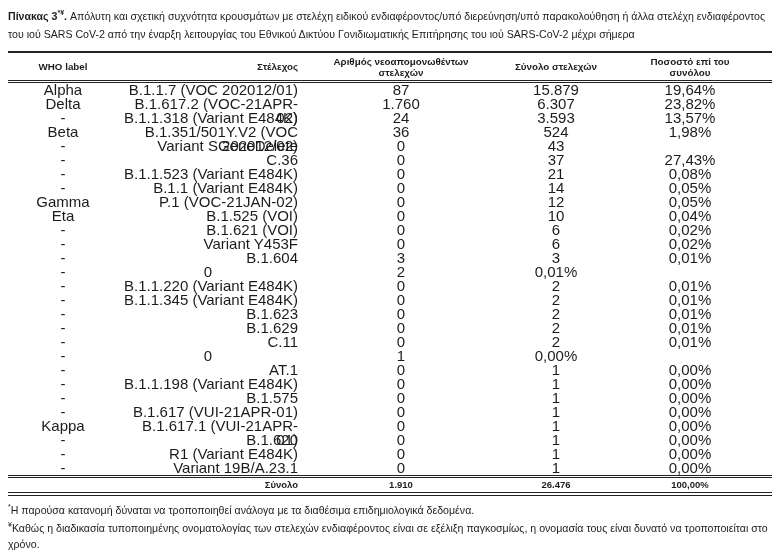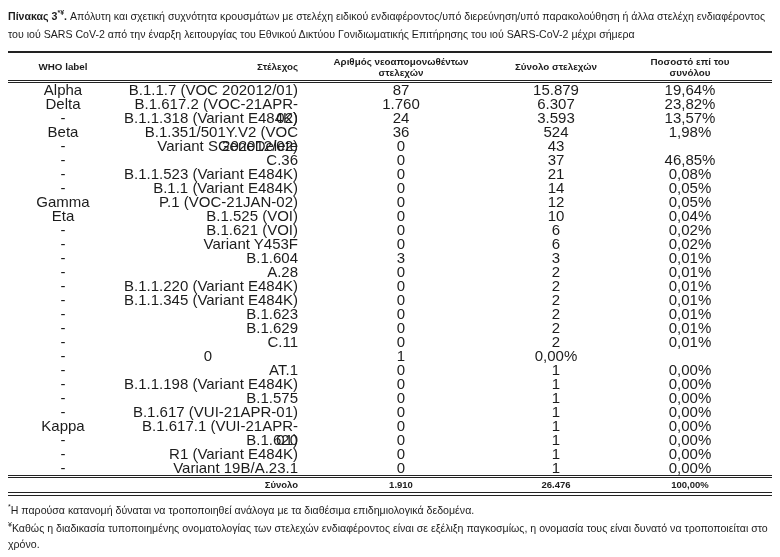--- a/index.html
+++ b/index.html
@@ -119,21 +119,21 @@
           <div class="cell">-</div>
           <div class="cell c-strain">Variant SGeneDelete</div>
           <div class="cell">0</div>
           <div class="cell">43</div>
         </div>
         <div class="grid-row">
           <div class="cell">-</div>
           <div class="cell c-strain">C.36</div>
           <div class="cell">0</div>
           <div class="cell">37</div>
-          <div class="cell">46,85%</div>
+          <div class="cell">27,43%</div>
         </div>
         <div class="grid-row">
           <div class="cell">-</div>
           <div class="cell c-strain">B.1.1.523 (Variant E484K)</div>
           <div class="cell">0</div>
           <div class="cell">21</div>
           <div class="cell">0,08%</div>
         </div>
         <div class="grid-row">
           <div class="cell">-</div>
@@ -172,21 +172,20 @@
         </div>
         <div class="grid-row">
           <div class="cell">-</div>
           <div class="cell c-strain">B.1.604</div>
           <div class="cell">3</div>
           <div class="cell">3</div>
           <div class="cell">0,01%</div>
         </div>
         <div class="grid-row">
           <div class="cell">-</div>
-          <div class="cell c-strain">A.28</div>
           <div class="cell">0</div>
           <div class="cell">2</div>
           <div class="cell">0,01%</div>
         </div>
         <div class="grid-row">
           <div class="cell">-</div>
           <div class="cell c-strain">B.1.1.220 (Variant E484K)</div>
           <div class="cell">0</div>
           <div class="cell">2</div>
           <div class="cell">0,01%</div>

